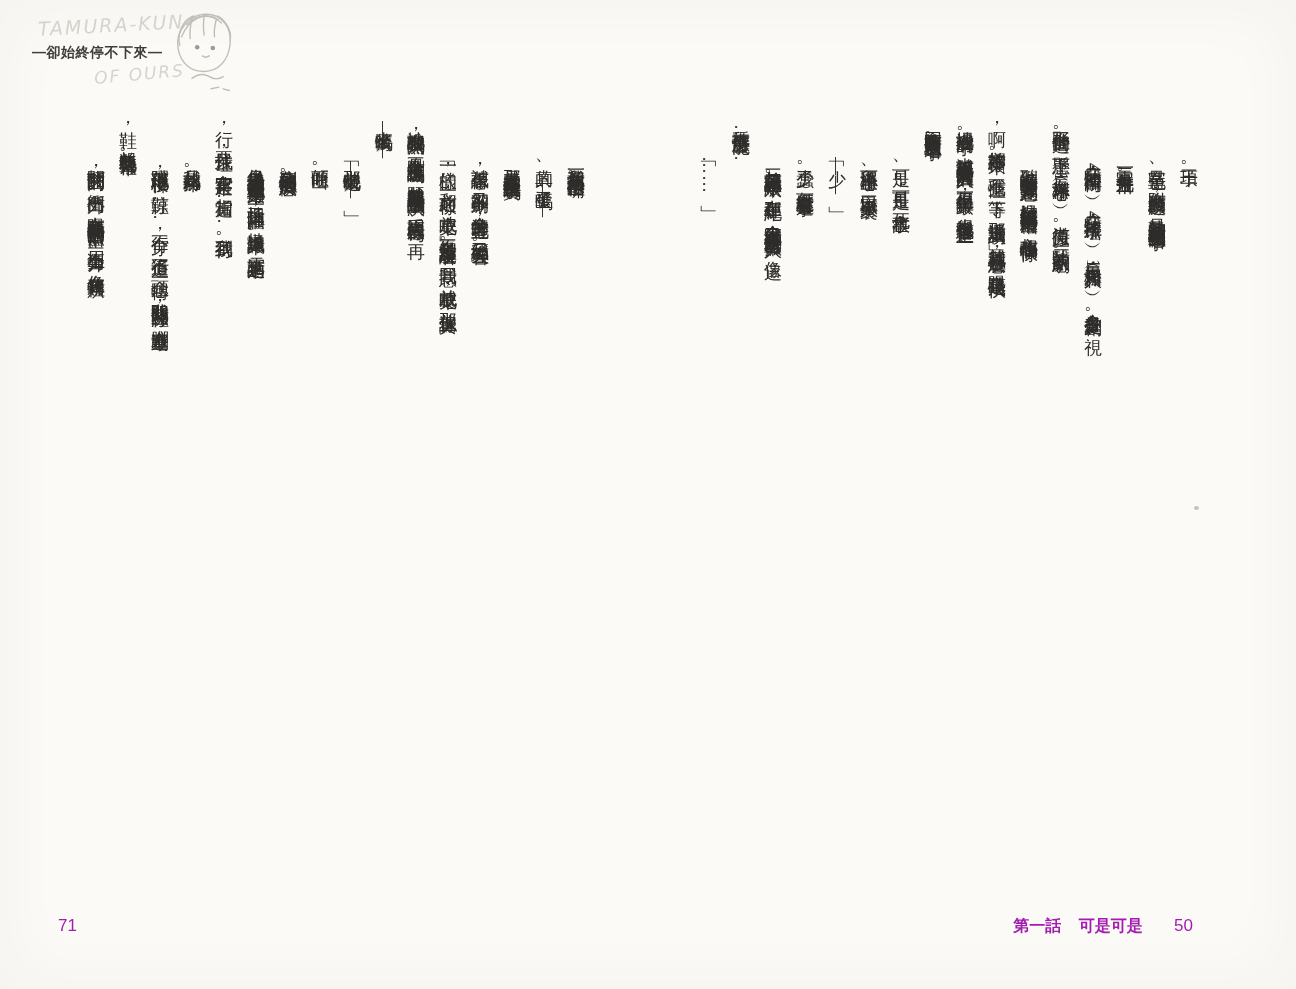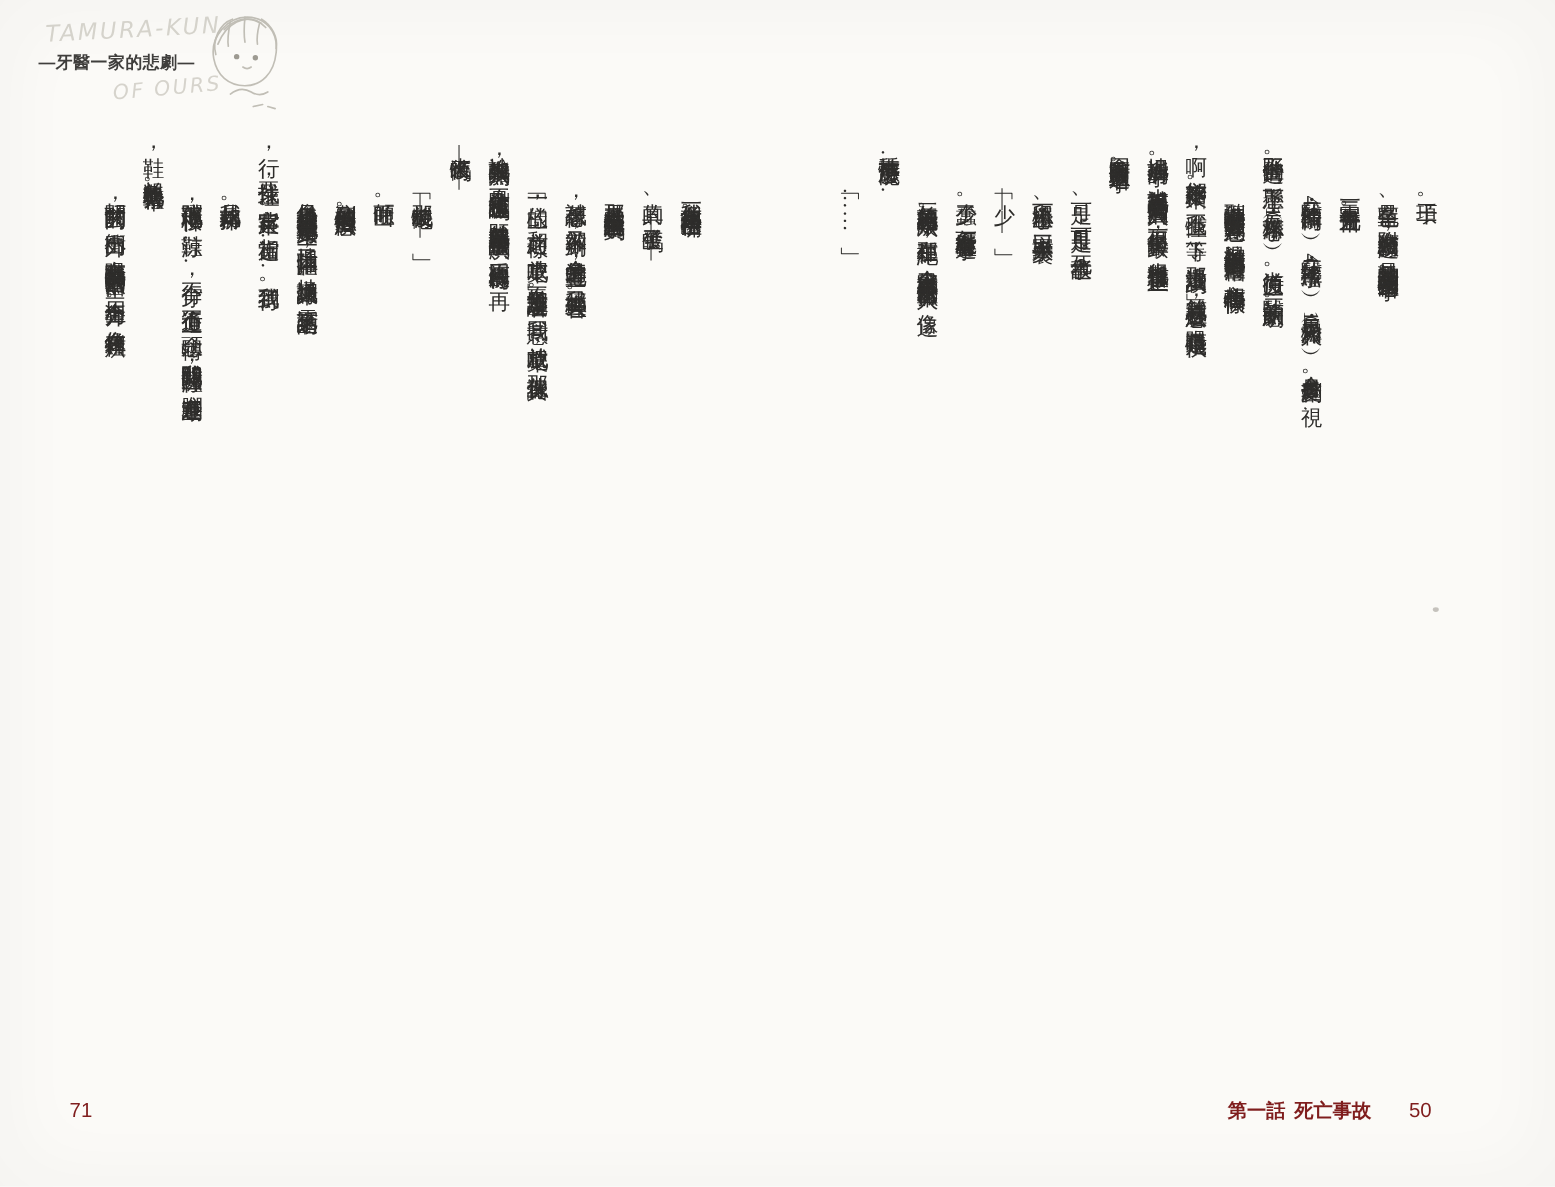--- a/index.html
+++ b/index.html
@@ -48,43 +48,43 @@
     font-family:"Liberation Sans","DejaVu Sans",sans-serif;
     font-weight:bold;font-size:14px;letter-spacing:.5px;
     color:#3f3e3c;white-space:nowrap;
   }
   .doodle{position:absolute;left:166px;top:4px;}
 
   
   .footer{
     position:absolute;top:916px;
     font-family:"Liberation Sans","DejaVu Sans",sans-serif;
-    color:#7f1d1d;white-space:nowrap;
+    color:#a21caf;white-space:nowrap;
   }
   .footer-right{right:103px;font-size:16px;}
   .footer-left{left:58px;font-size:17px;}
-  .chap{font-weight:bold;margin-right:3px;}
+  .chap{font-weight:bold;margin-right:13px;}
   .chap-title{margin-right:27px;}
   .pnum{font-weight:normal;font-size:17px;}
 
   
   .speck{
     position:absolute;left:1194px;top:506px;
     width:5px;height:4px;border-radius:50%;
     background:#9a968e;opacity:.55;filter:blur(.5px);
   }
 </style>
 </head>
 <body>
 
 <div class="screen">
 
   <div class="logo-block">
     <div class="scribble scribble-top">TAMURA-KUN</div>
-    <div class="series-title">—牙醫一家的悲劇—</div>
+    <div class="series-title">—卻始終停不下來—</div>
     <div class="scribble scribble-bottom">OF OURS</div>
     <svg class="doodle" width="78" height="102" viewBox="0 0 90 110">
       <g stroke="#b3b0a6" stroke-width="1.6" fill="none" opacity="0.8" stroke-linecap="round">
         <path d="M14,48 C10,26 28,8 46,8 C64,8 76,22 74,42 C72,62 60,74 44,74 C28,74 17,64 14,48 Z"></path>
         <path d="M18,34 C26,14 44,4 60,14"></path>
         <path d="M24,20 C36,8 52,6 64,18"></path>
         <path d="M16,44 C12,30 20,14 32,10"></path>
         <path d="M60,10 C70,16 76,28 74,38"></path>
         <path d="M30,12 C28,22 27,30 28,36"></path>
         <path d="M44,8 C43,18 43,26 44,32"></path>
@@ -133,20 +133,20 @@
       <div class="vline">　　像是從椅子上把身體剝下來似地站起身來。搜括了一陣抽屜，抽出通訊錄來。電話之類的不</div>
       <div class="vline">行，要找住址，牢牢背起來。相當近……我到得了。</div>
       <div class="vline">　　我是如此拚命。</div>
       <div class="vline">　　跳躍似地下樓梯，涼鞋……不行穿，這行不通！念頭一轉，我隨即踢開涼鞋，一腳塞進運動</div>
       <div class="vline">鞋，並粗魯地繫緊鞋帶。</div>
       <div class="vline">　　打開玄關的門，衝出門外。在眼睛幾乎要睜不開的烈日當空下，用全力狂奔。像在烤箱裡烘</div>
     </div>
 
   <div class="footer footer-right">
     <span class="chap">第一話</span>
-    <span class="chap chap-title">死亡事故</span>
+    <span class="chap chap-title">可是可是</span>
     <span class="pnum">50</span>
   </div>
   <div class="footer footer-left pnum">71</div>
 
   <div class="speck"></div>
 
 </div>
 
 </body></html>

